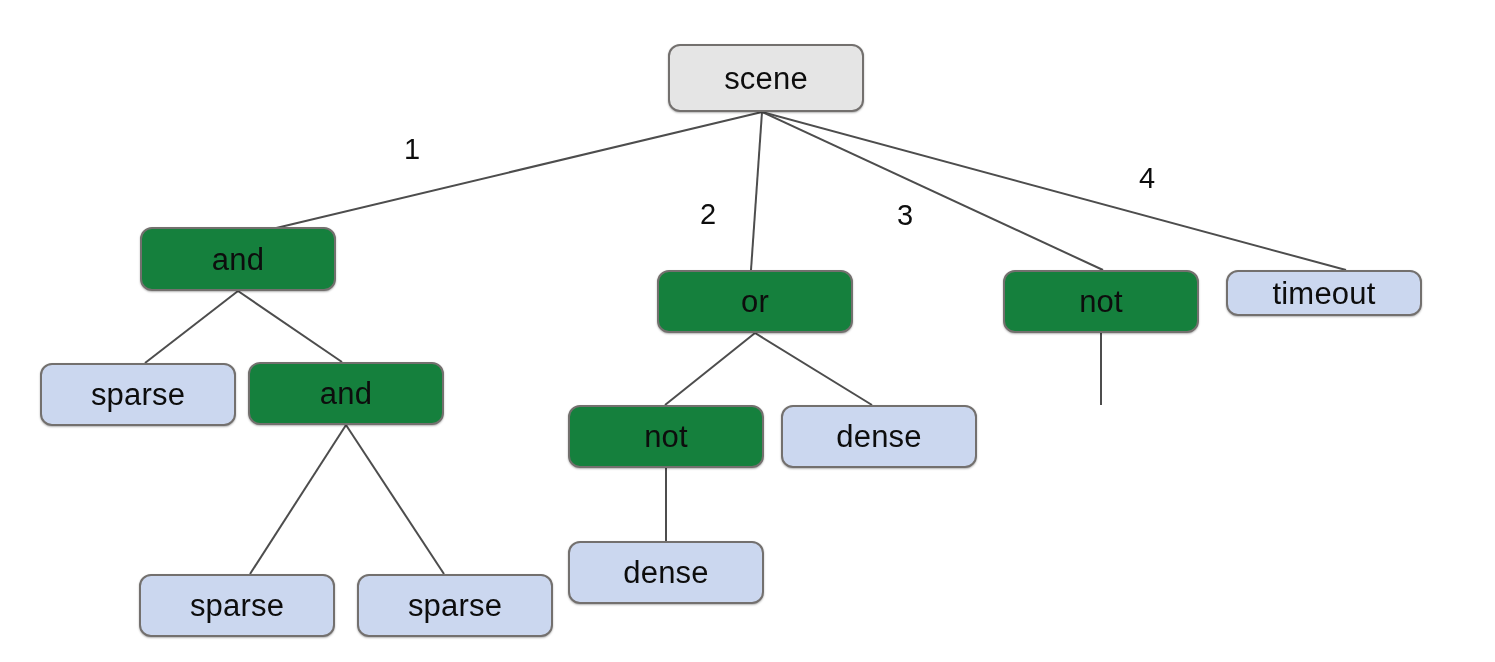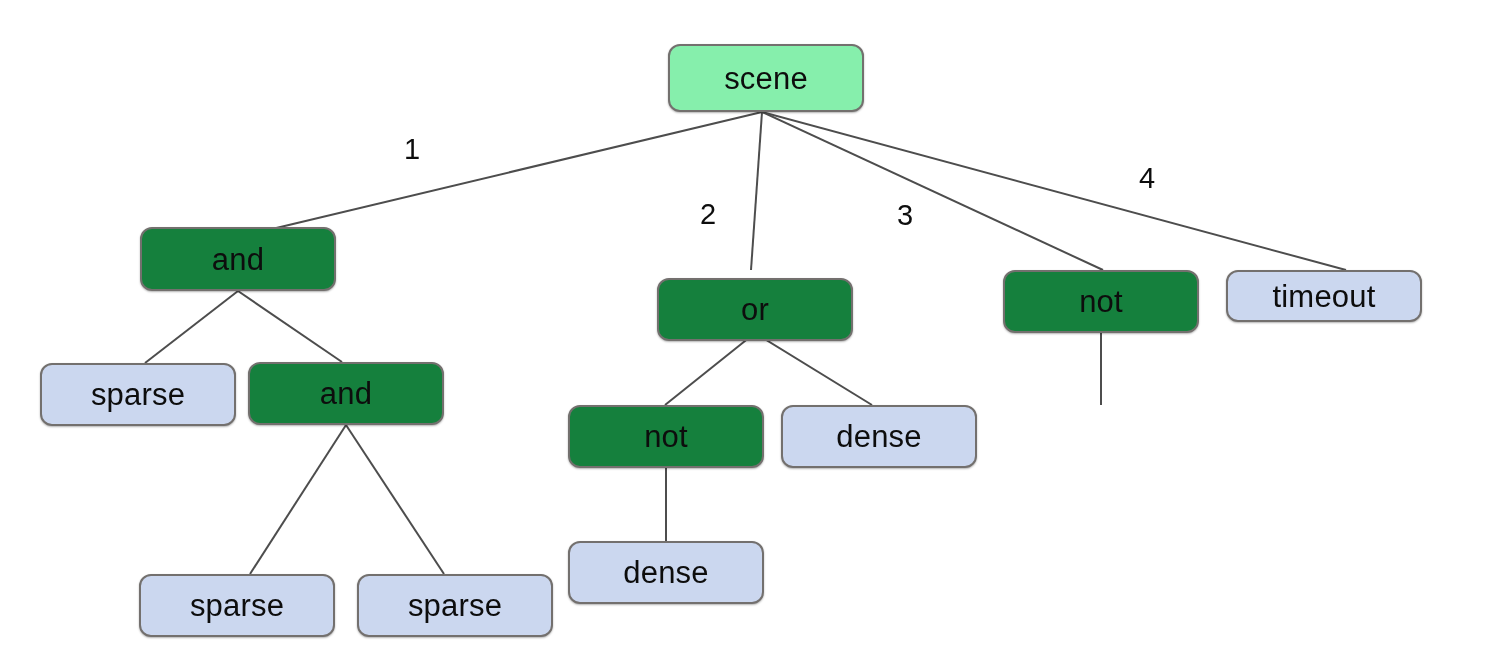--- a/index.html
+++ b/index.html
@@ -40,21 +40,21 @@
     justify-content: center;
     border: 2px solid #73706e;
     border-radius: 12px;
     color: #0d0d0d;
     font-size: 31px;
     line-height: 1;
     letter-spacing: 0.2px;
     white-space: nowrap;
     box-shadow: 0 1px 2px rgba(0,0,0,0.30);
   }
-  .node-root      { background: #86efac; }
+  .node-root      { background: #e5e5e5; }
   .node-operator  { background: #15803d; }
   .node-leaf      { background: #cbd7ef; }
   .edge-label {
     position: absolute;
     color: #0d0d0d;
     font-size: 29px;
     line-height: 1;
     white-space: nowrap;
   }
 </style>
@@ -94,33 +94,33 @@
       </div>
       <div class="tree-node node-operator" style="left: 248px; top: 362px; width: 196px; height: 63px;">
         <span>and</span>
       </div>
       <div class="tree-node node-leaf" style="left: 139px; top: 574px; width: 196px; height: 63px;">
         <span>sparse</span>
       </div>
       <div class="tree-node node-leaf" style="left: 357px; top: 574px; width: 196px; height: 63px;">
         <span>sparse</span>
       </div>
-      <div class="tree-node node-operator" style="left: 657px; top: 270px; width: 196px; height: 63px; margin-top: 8px;">
+      <div class="tree-node node-operator" style="left: 657px; top: 270px; width: 196px; height: 63px;">
         <span>or</span>
       </div>
       <div class="tree-node node-operator" style="left: 568px; top: 405px; width: 196px; height: 63px;">
         <span>not</span>
       </div>
       <div class="tree-node node-leaf" style="left: 568px; top: 541px; width: 196px; height: 63px;">
         <span>dense</span>
       </div>
       <div class="tree-node node-leaf" style="left: 781px; top: 405px; width: 196px; height: 63px;">
         <span>dense</span>
       </div>
       <div class="tree-node node-operator" style="left: 1003px; top: 270px; width: 196px; height: 63px;">
         <span>not</span>
       </div>
-      <div class="tree-node node-leaf" style="left: 1226px; top: 270px; width: 196px; height: 52px;">
+      <div class="tree-node node-leaf" style="left: 1226px; top: 270px; width: 196px; height: 46px;">
         <span>timeout</span>
       </div>
     </div>
 
 </div>
 
 </body></html>

